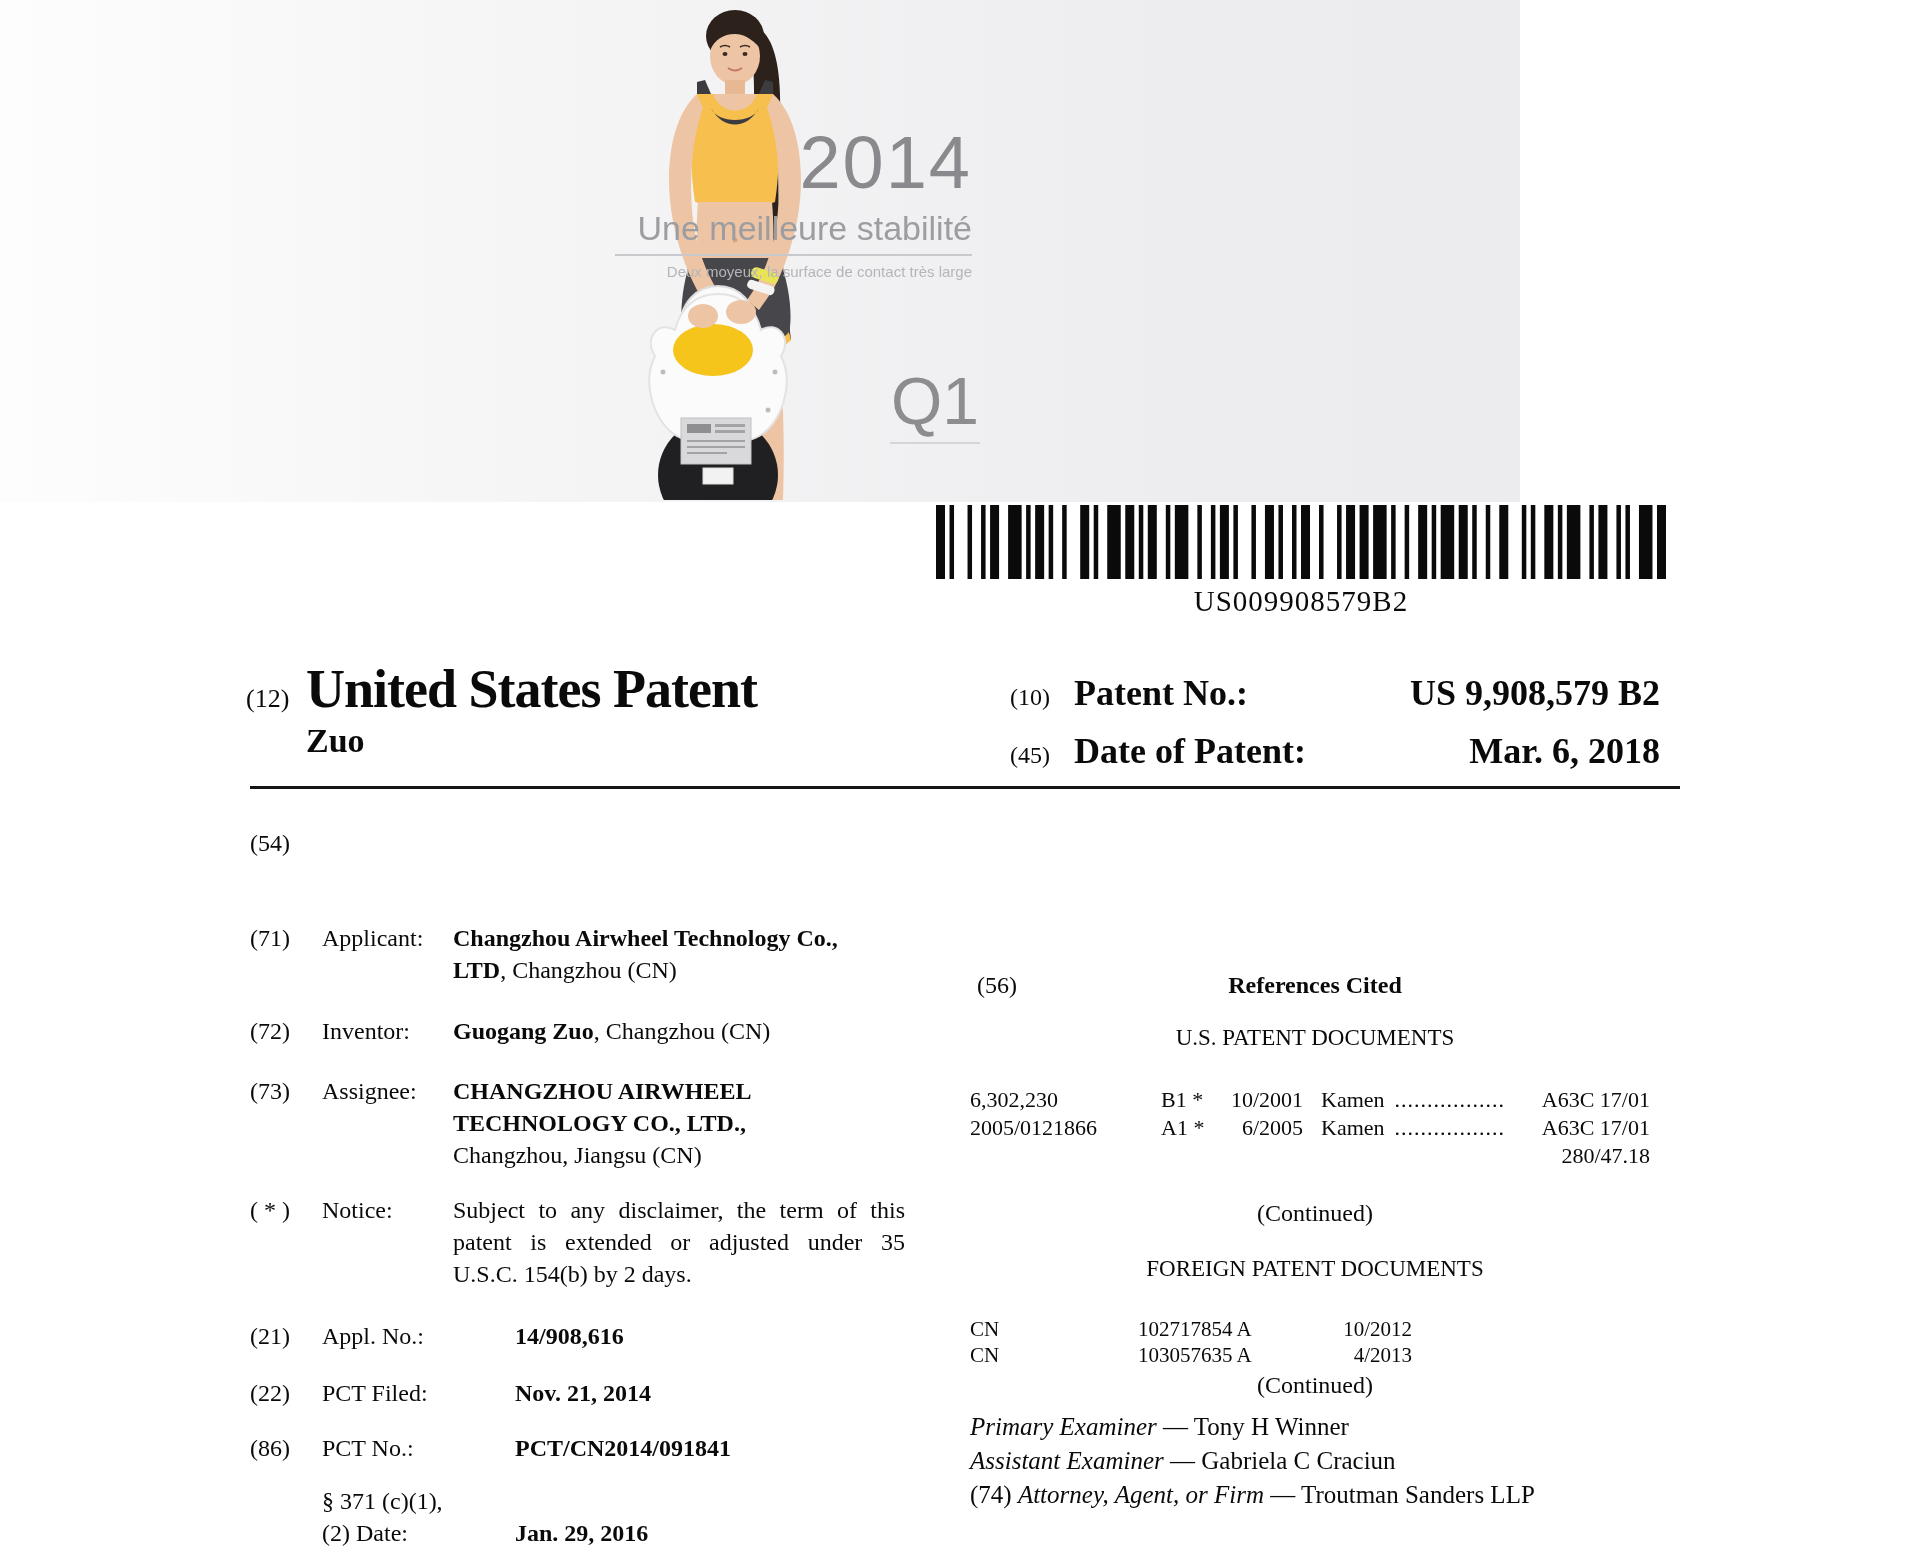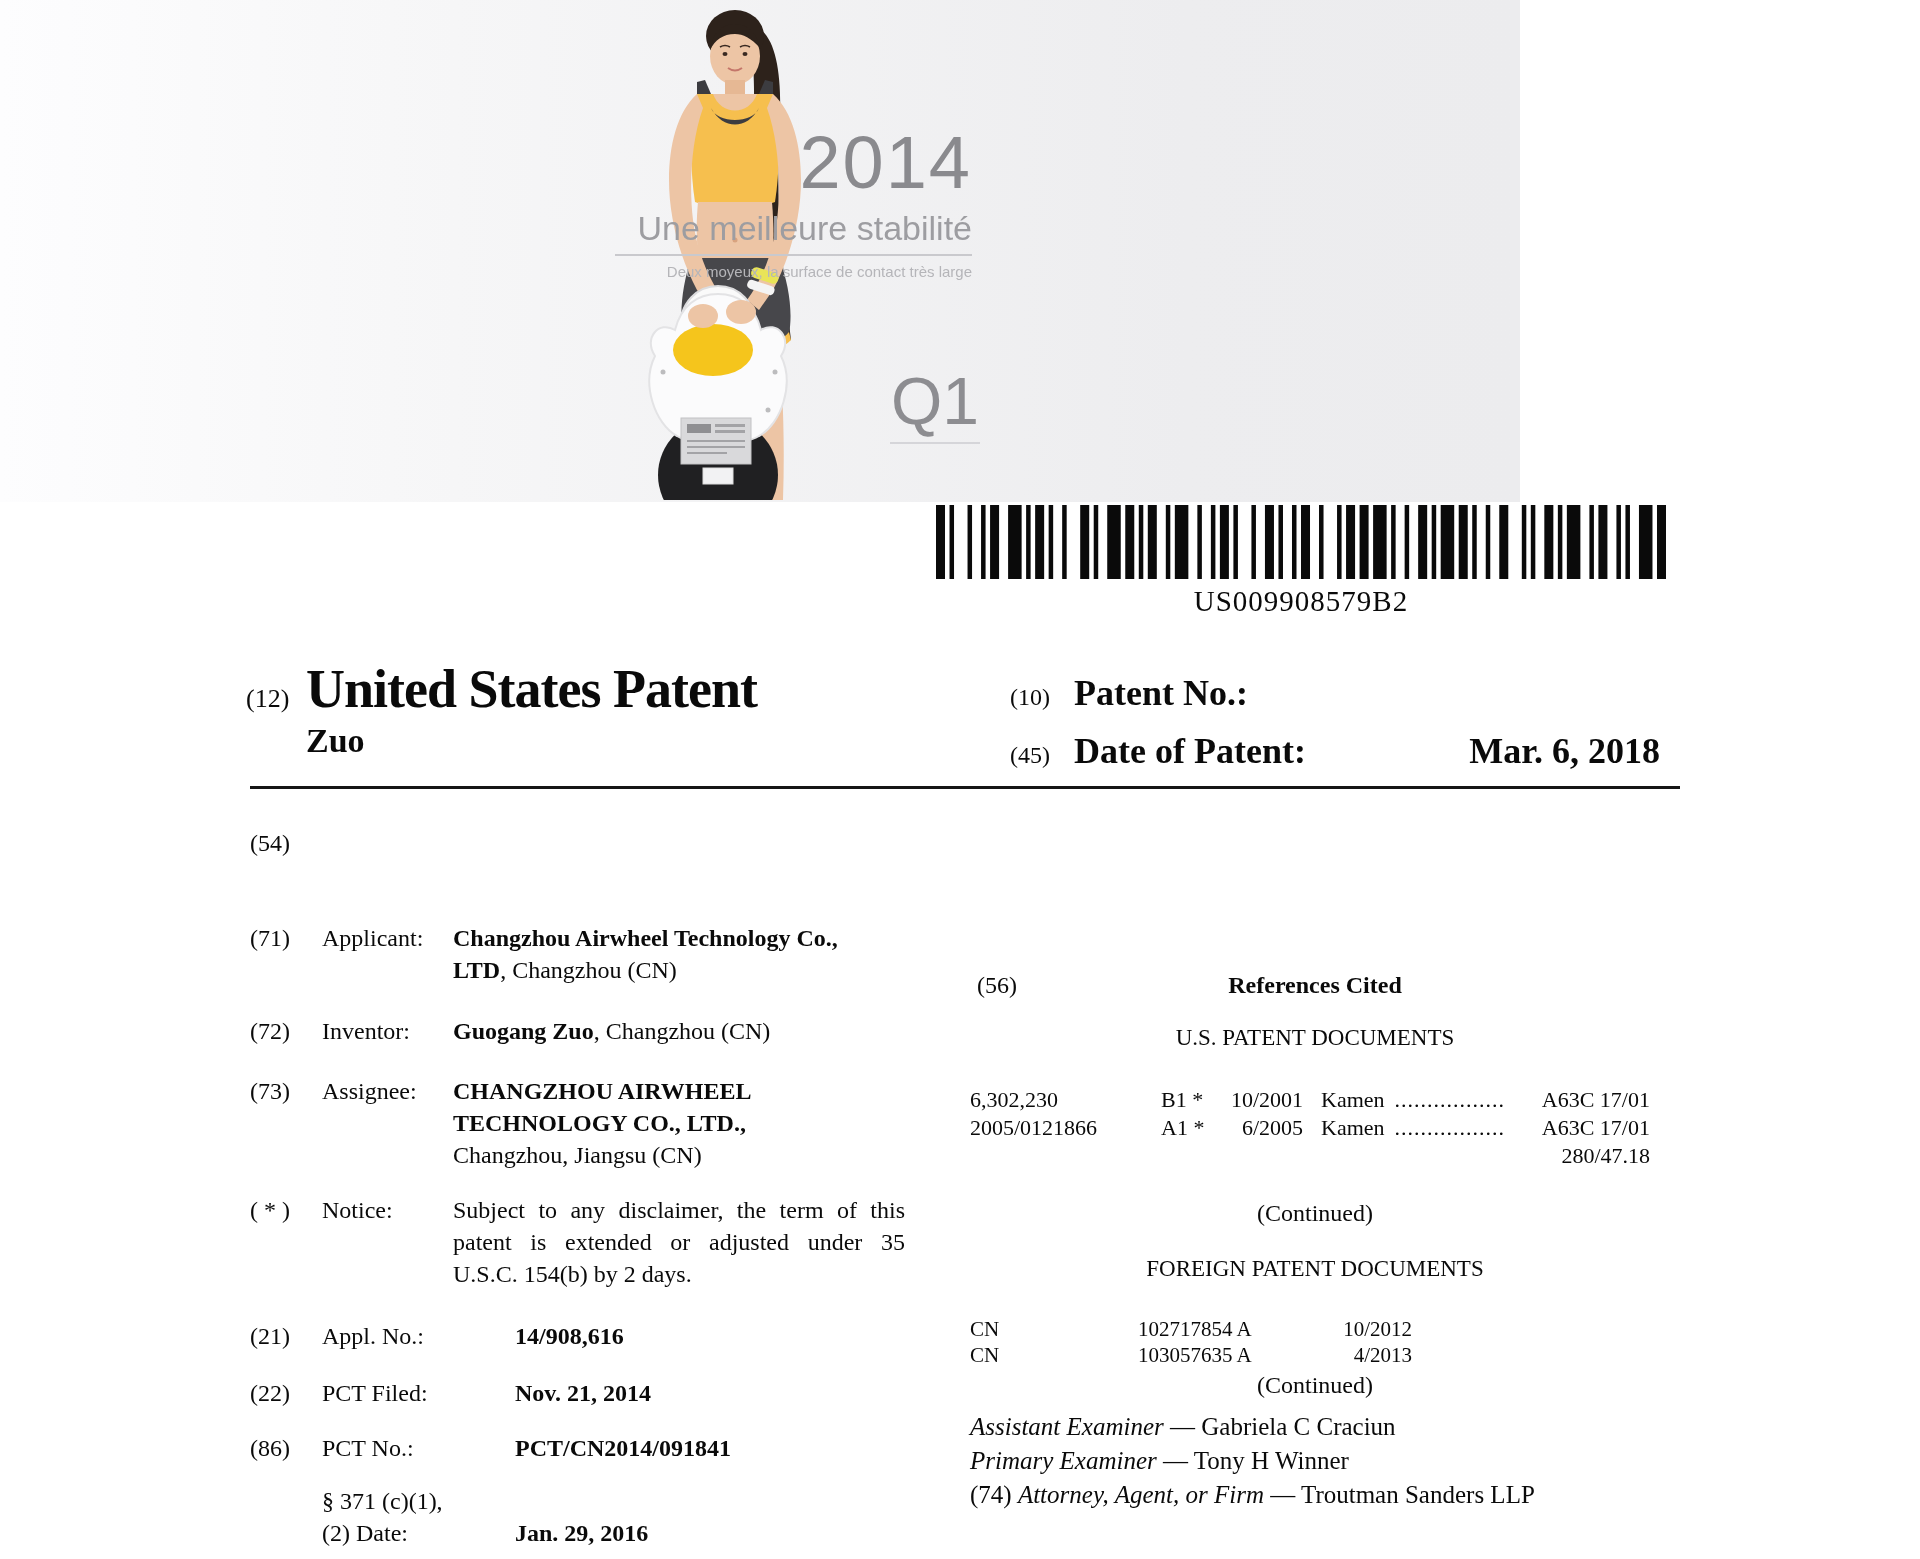--- a/index.html
+++ b/index.html
@@ -212,20 +212,21 @@
     <div class="hdr-title-row">
       <span class="hdr-num">(12)</span>
       <span class="hdr-title">United States Patent</span>
     </div>
     <div class="hdr-surname">Zuo</div>
   </div>
   <div class="hdr-right">
     <div class="hdr-r-row">
       <span class="hdr-r-num">(10)</span>
       <span class="hdr-r-lbl">Patent No.:</span>
+      <span class="hdr-r-val">US 9,908,579 B2</span>
     </div>
     <div class="hdr-r-row">
       <span class="hdr-r-num">(45)</span>
       <span class="hdr-r-lbl">Date of Patent:</span>
       <span class="hdr-r-val">Mar. 6, 2018</span>
     </div>
   </div>
   <div class="header-rule"></div>
 
   <div class="col-left">
@@ -352,19 +353,19 @@
       <div class="fr-row">
         <span class="fr-c">CN</span>
           <span class="fr-no">103057635  A</span>
           <span class="fr-date">4/2013</span>
       </div>
     </div>
 
     <div class="blk center" style="top:552px;width:690px;">(Continued)</div>
 
     <div class="blk" style="top:590px;width:690px;">
+      <div class="exam-line"><span class="ital">Primary Examiner</span> <span>— Tony H Winner</span></div>
       <div class="exam-line"><span class="ital">Assistant Examiner</span> <span>— Gabriela C Craciun</span></div>
-      <div class="exam-line"><span class="ital">Primary Examiner</span> <span>— Tony H Winner</span></div>
       <div class="exam-line"><span>(74)</span> <span class="ital">Attorney, Agent, or Firm</span> <span>— Troutman Sanders LLP</span></div>
     </div>
 
   </div>
 </div>
 
 </body></html>

